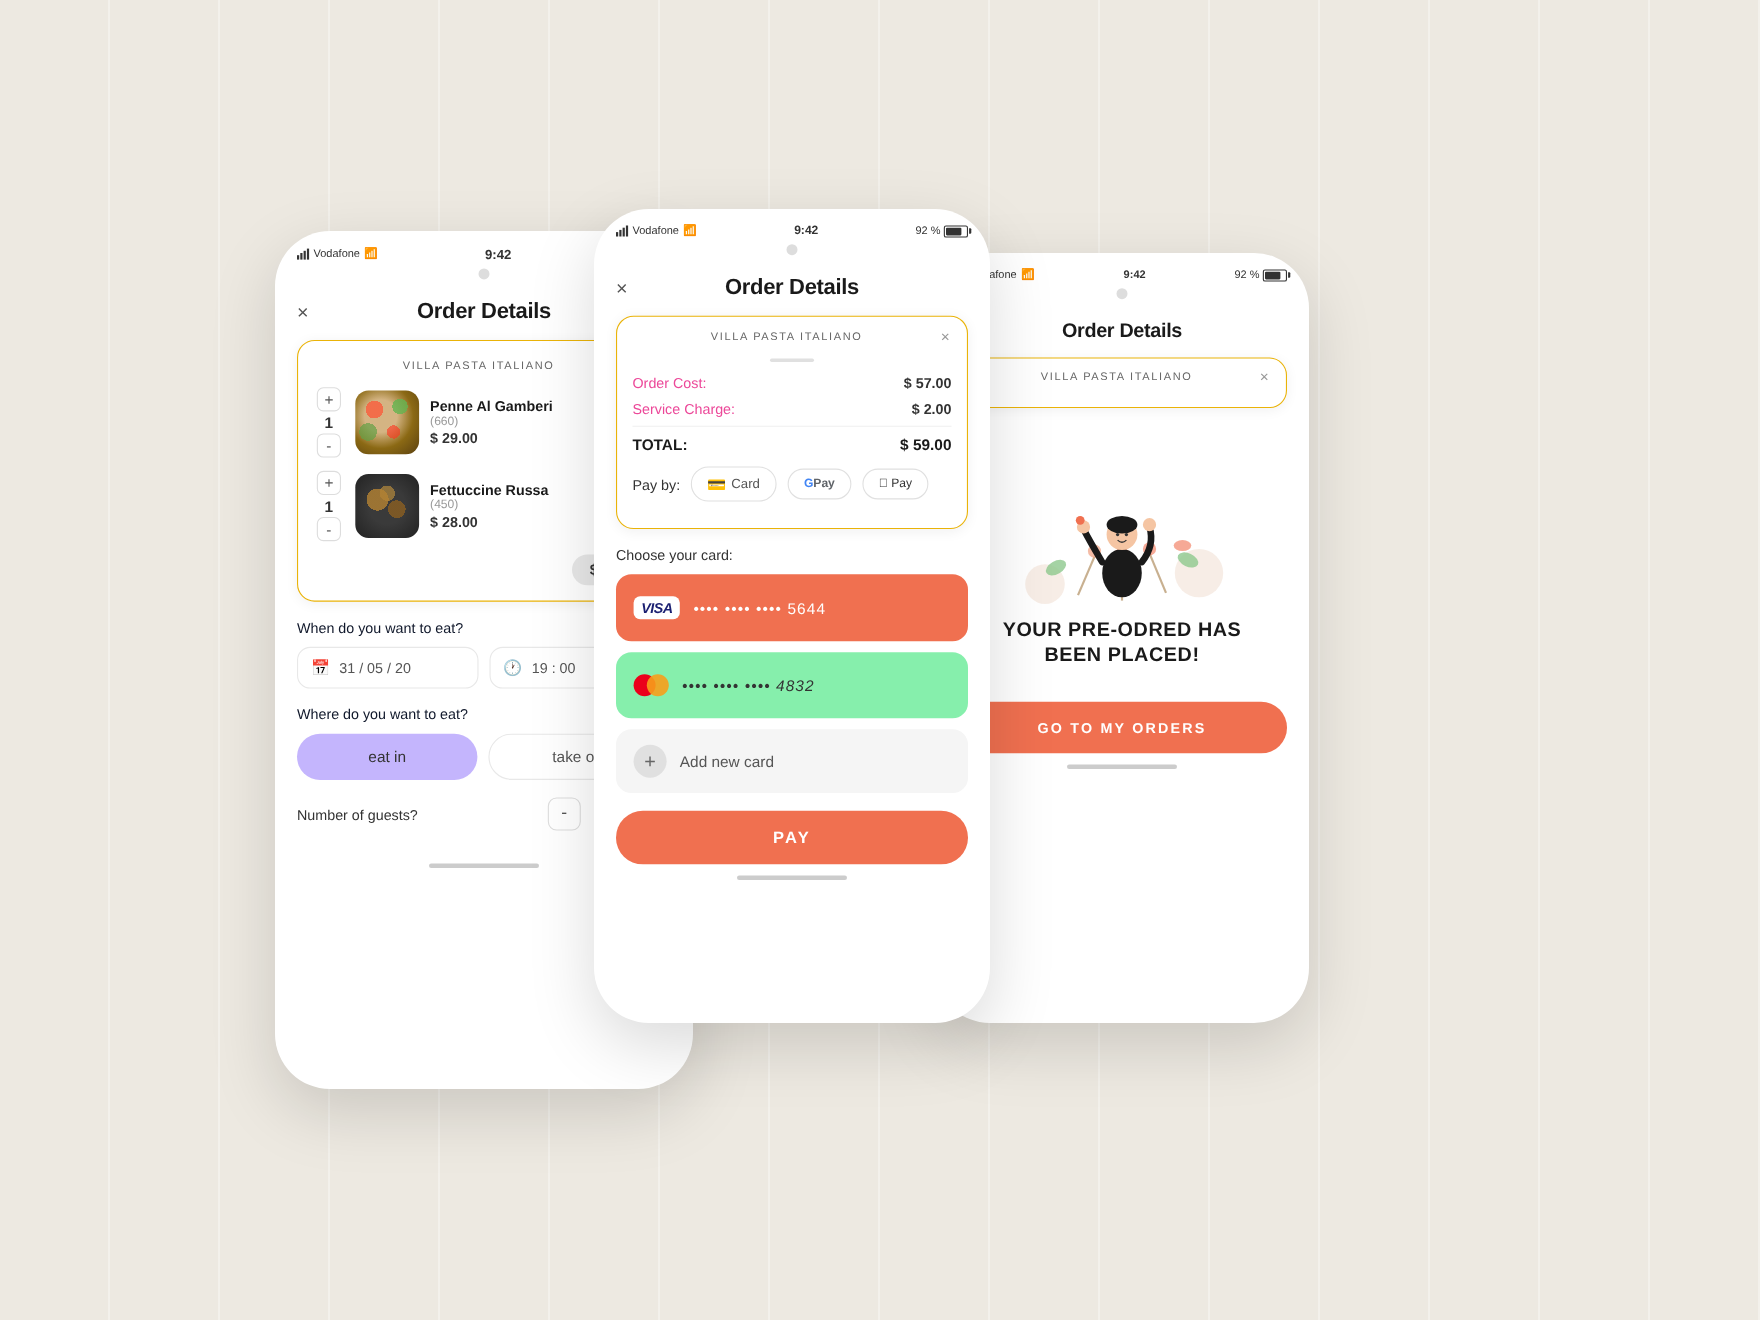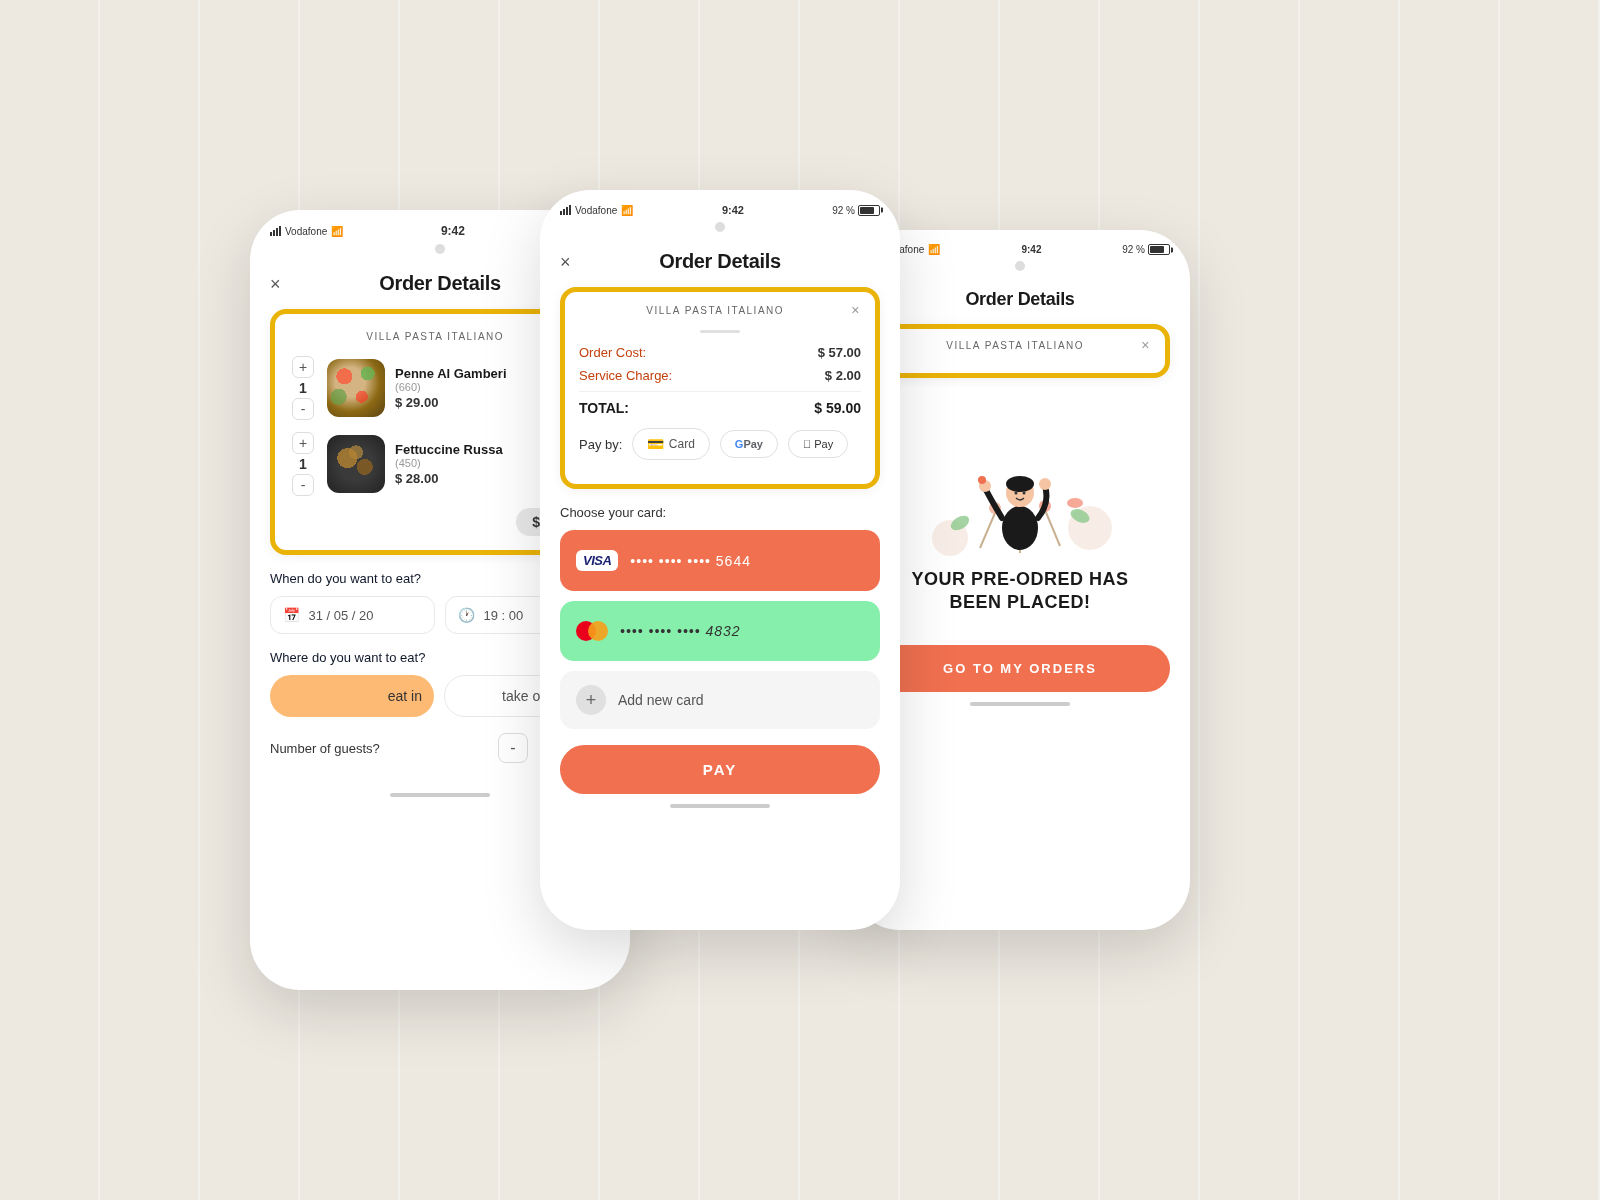--- a/index.html
+++ b/index.html
@@ -183,21 +183,21 @@
       font-size: 20px;
       font-weight: 700;
       color: #1a1a1a;
       letter-spacing: -0.3px;
     }
 
     
     .restaurant-card {
       background: #fff;
       border-radius: 16px;
-      border: 5px solid #eab308;
+      border: 1px solid #eab308;
       box-shadow: 0 2px 12px rgba(0,0,0,0.06);
       padding: 14px;
       margin-bottom: 16px;
     }
 
     .restaurant-name {
       text-align: center;
       font-size: 10px;
       letter-spacing: 1.5px;
       color: #666;
@@ -365,24 +365,23 @@
     .toggle-btn {
       flex: 1;
       padding: 12px;
       border-radius: 25px;
       border: none;
       font-size: 14px;
       cursor: pointer;
       font-weight: 400;
     }
     .toggle-btn.active {
-      background: #fdba74;
+      background: #c4b5fd;
       color: #333;
       font-weight: 500;
-      text-align: right;
     }
     .toggle-btn.inactive {
       background: #fff;
       color: #555;
       border: 1px solid #e8e8e8;
     }
 
     
     .guest-row {
       display: flex;
@@ -457,21 +456,21 @@
     }
 
     .summary-row {
       display: flex;
       justify-content: space-between;
       align-items: center;
       margin-bottom: 8px;
       font-size: 13px;
     }
     .summary-row .label {
-      color: #c2410c;
+      color: #ec4899;
     }
     .summary-row .value {
       font-weight: 600;
       color: #333;
     }
     .summary-row.total .label {
       font-weight: 700;
       color: #1a1a1a;
       font-size: 14px;
     }

